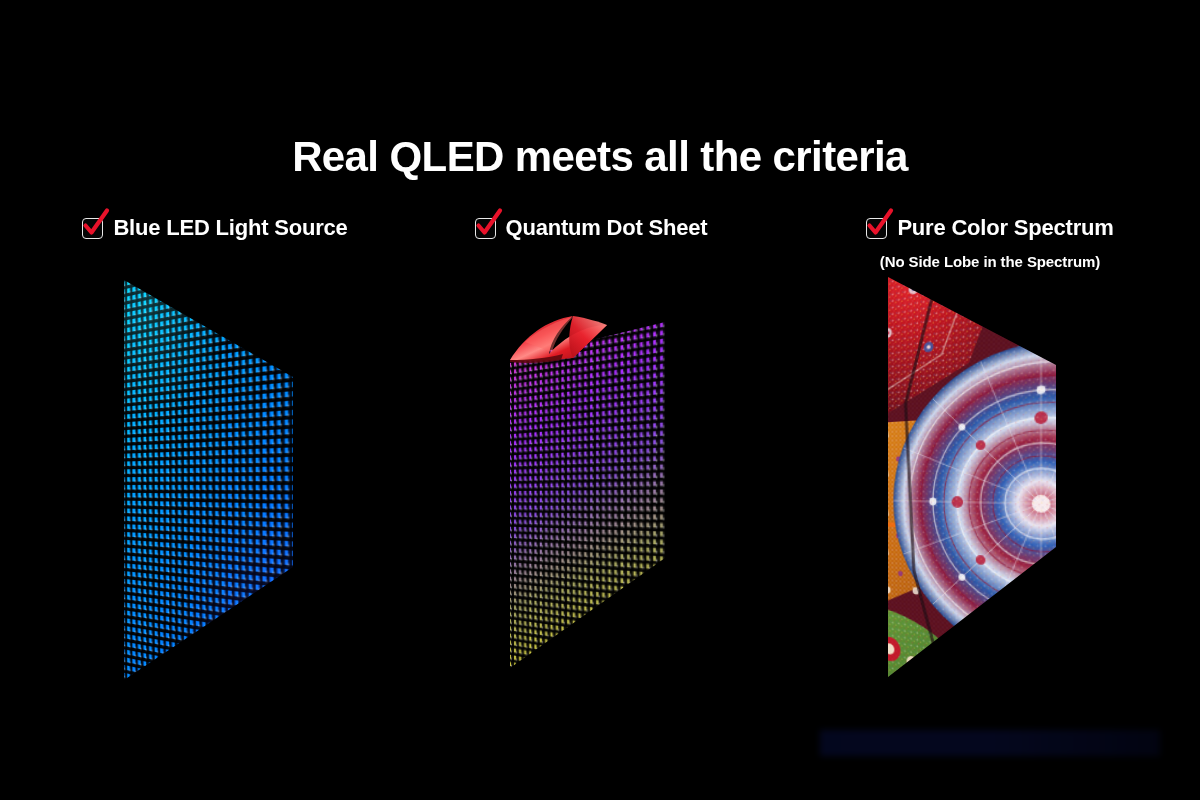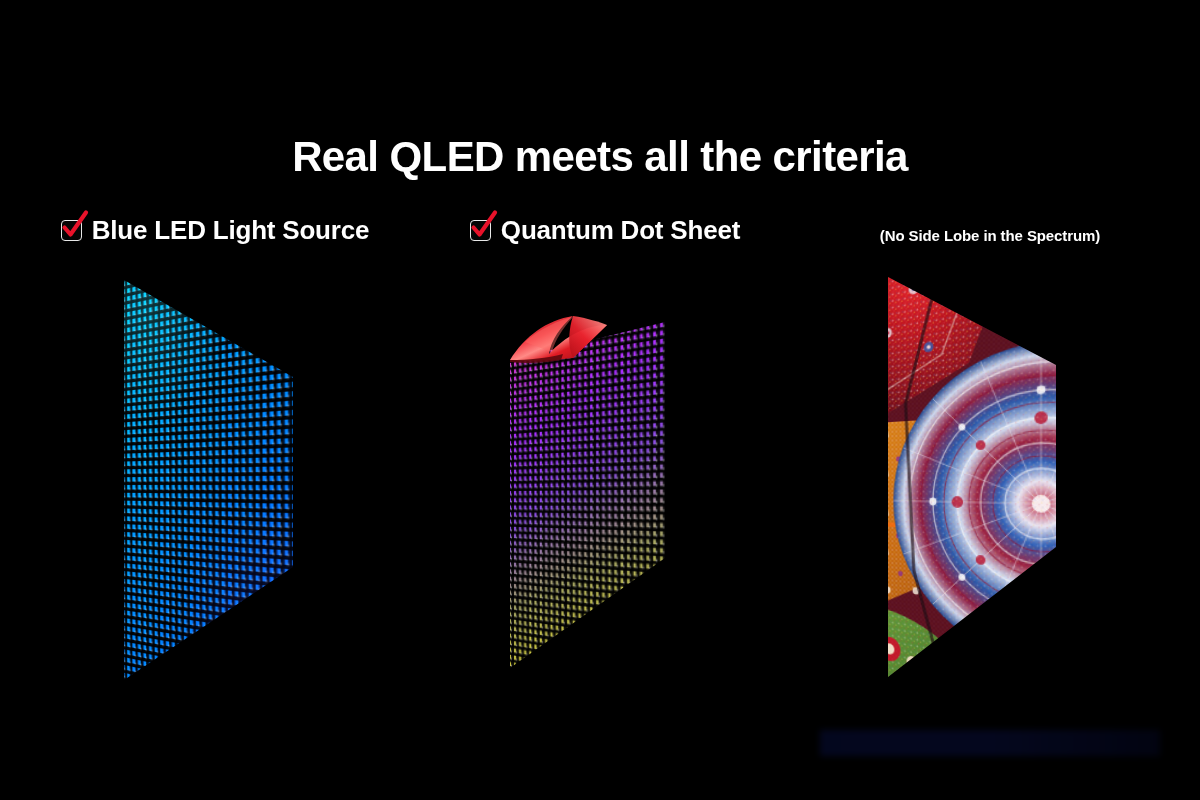--- a/index.html
+++ b/index.html
@@ -45,36 +45,36 @@
     position:relative;
     width:21px; height:21px;
     border:1.6px solid #e8e8e8;
     border-radius:4px;
     background:#050505;
     flex:0 0 auto;
   }
   .checkbox svg { position:absolute; left:-2px; top:-9px; width:30px; height:30px; overflow:visible; }
   .crit-label {
     color:#ffffff;
-    font-size:26px;
+    font-size:22px;
     font-weight:bold;
     letter-spacing:-0.2px;
     white-space:nowrap;
   }
   .crit-sub {
     color:#ffffff;
     font-size:15px;
     font-weight:bold;
     margin-top:12px;
     letter-spacing:-0.1px;
     white-space:nowrap;
   }
 
   #criterion-1 { left:0;   top:215px; width:430px; }
-  #criterion-2 { left:390px; top:215px; width:430px; }
+  #criterion-2 { left:376px; top:215px; width:430px; }
   #criterion-3 { left:775px; top:215px; width:430px; }
 
   
   .panel-wrap {
     position:absolute;
     overflow:hidden;
   }
 
   
   #panel-led {
@@ -191,20 +191,28 @@
       <div class="checkbox">
         <svg viewBox="0 0 30 30" aria-hidden="true">
           <path d="M4.5 15.5 L10.5 22.5 L26 0.5" fill="none" stroke="#e8122a" stroke-width="4.2" stroke-linecap="round" stroke-linejoin="round"></path>
         </svg>
       </div>
       <div class="crit-label">Quantum Dot Sheet</div>
     </div>
   </div>
 
   <div class="criterion" id="criterion-3">
+    <div class="crit-row">
+      <div class="checkbox">
+        <svg viewBox="0 0 30 30" aria-hidden="true">
+          <path d="M4.5 15.5 L10.5 22.5 L26 0.5" fill="none" stroke="#e8122a" stroke-width="4.2" stroke-linecap="round" stroke-linejoin="round"></path>
+        </svg>
+      </div>
+      <div class="crit-label">Pure Color Spectrum</div>
+    </div>
     <div class="crit-sub">(No Side Lobe in the Spectrum)</div>
   </div>
 
   <div class="panel-wrap" id="panel-led">
     <div id="led-shape">
       <div class="dots"></div>
       <div class="glow"></div>
     </div>
   </div>
 

